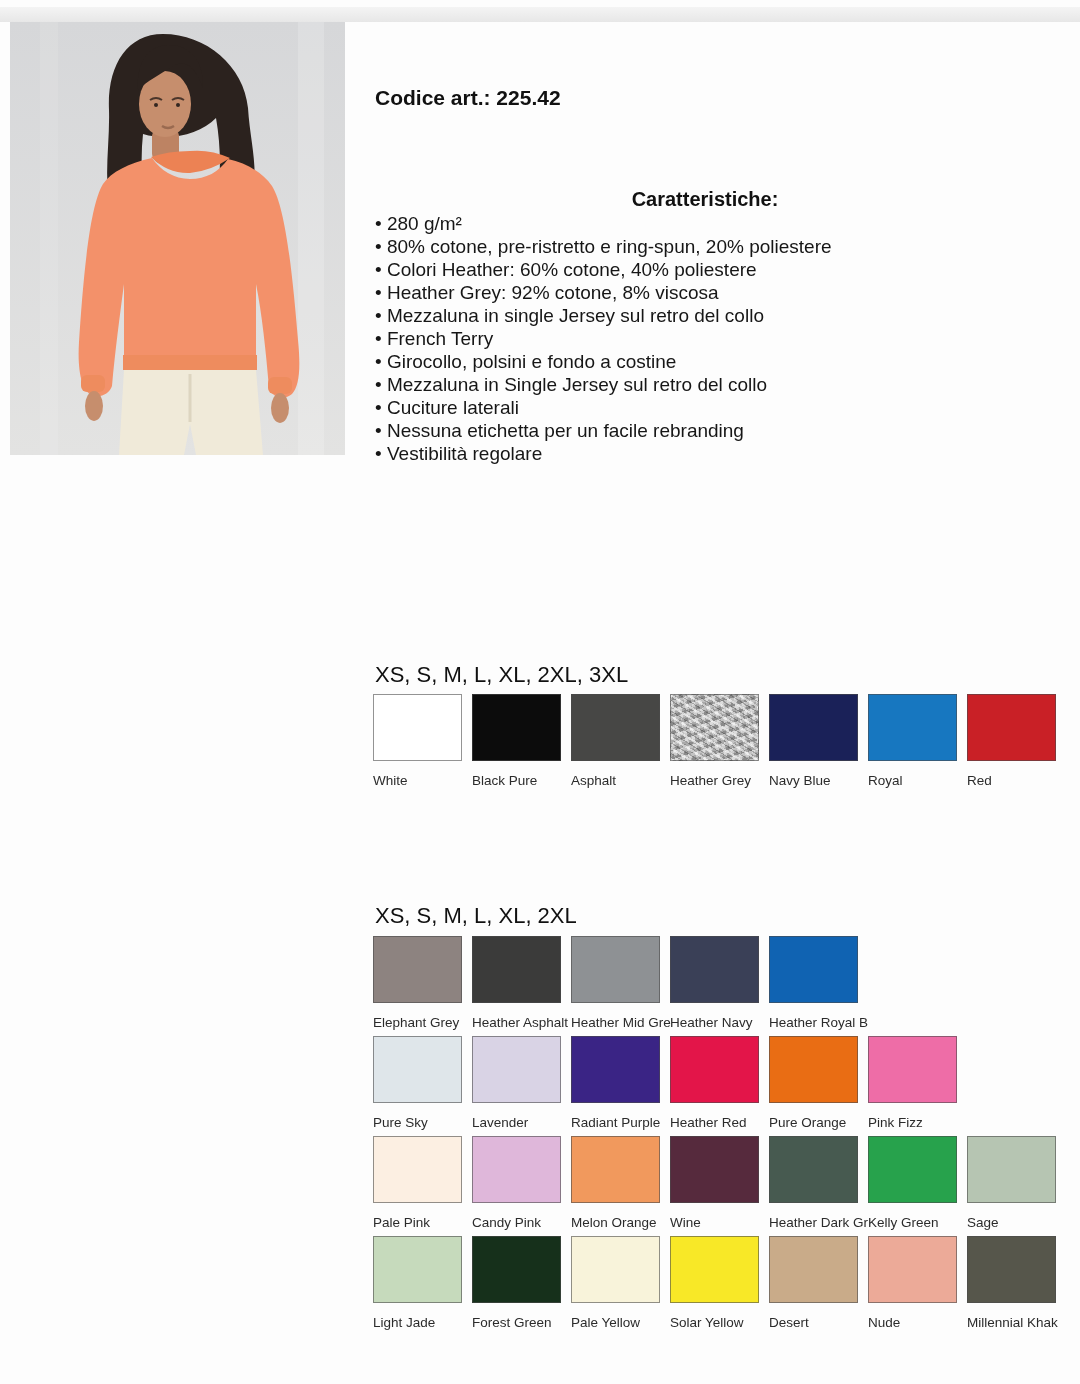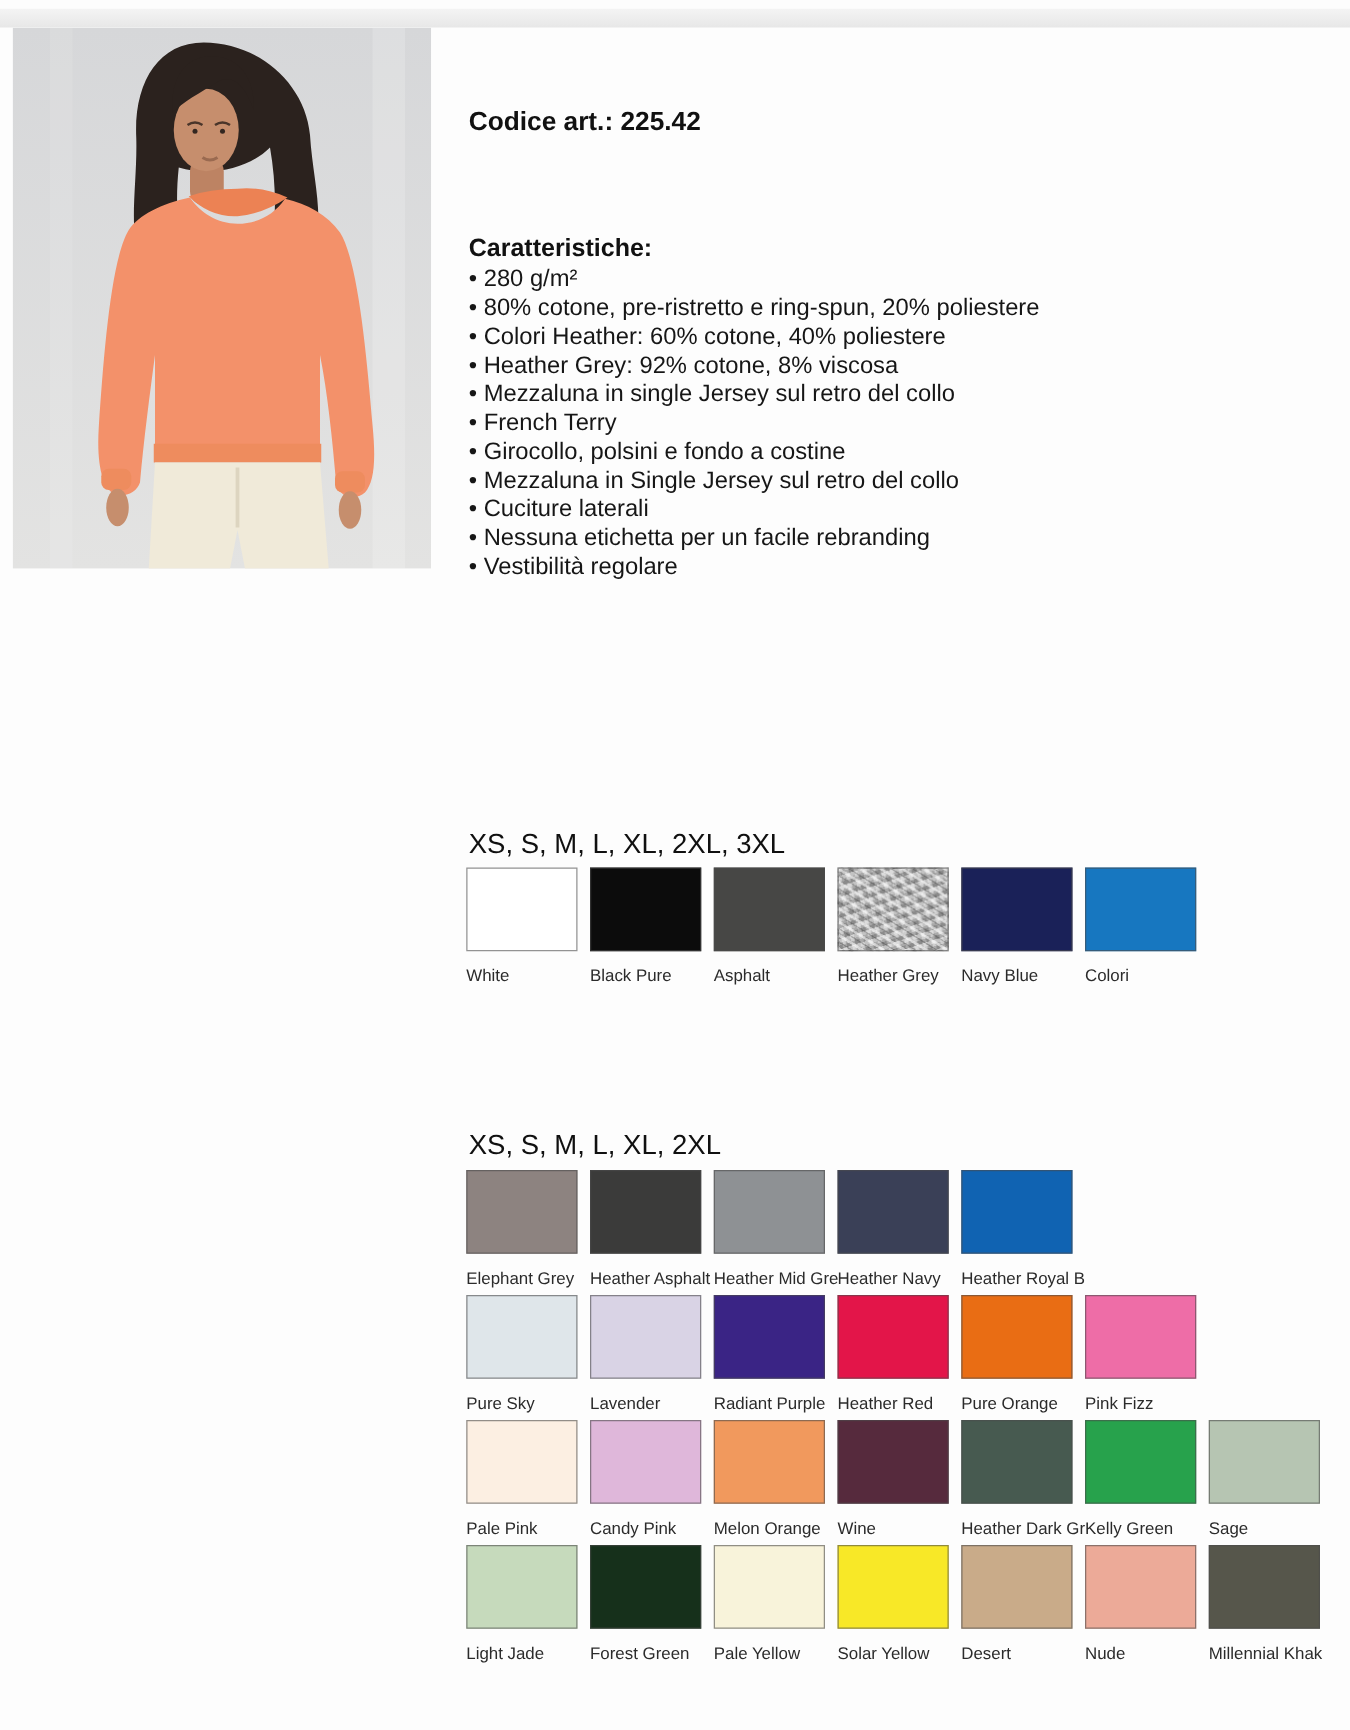--- a/index.html
+++ b/index.html
@@ -23,21 +23,21 @@
   .photo-frame svg{display:block;}
   
   .code-line{
     position:absolute;left:375px;top:86px;
     font-size:21px;font-weight:700;color:#111;
   }
   .characteristics{
     position:absolute;left:375px;top:188px;width:660px;
   }
   .characteristics h2{
-    margin:0 0 1px 0;font-size:20px;font-weight:700;color:#111;
+    margin:0 0 1px 0;font-size:20px;font-weight:700;color:#111;text-align:center;
   }
   .characteristics ul{
     margin:0;padding:0;list-style:none;
   }
   .characteristics li{
     font-size:19px;line-height:23px;color:#161616;
   }
   .characteristics li::before{content:"• ";}
   
   .sizes-label{
@@ -151,21 +151,25 @@
       <div class="swatch-cell">
         <div class="swatch heather" style="background-color: rgb(167, 167, 167);"></div>
         <div class="swatch-label">Heather Grey</div>
       </div>
       <div class="swatch-cell">
         <div class="swatch" style="background-color: rgb(26, 33, 88);"></div>
         <div class="swatch-label">Navy Blue</div>
       </div>
       <div class="swatch-cell">
         <div class="swatch" style="background-color: rgb(23, 119, 192);"></div>
-        <div class="swatch-label">Colori</div>
+        <div class="swatch-label">Royal</div>
+      </div>
+      <div class="swatch-cell">
+        <div class="swatch" style="background-color: rgb(201, 32, 38);"></div>
+        <div class="swatch-label">Red</div>
       </div>
     </div>
   </div>
 
 <h3 class="sizes-label" id="sizes-label-2">XS, S, M, L, XL, 2XL</h3>
 <div class="swatch-grid" id="swatch-grid-2">
     <div class="swatch-row">
       <div class="swatch-cell">
         <div class="swatch" style="background-color: rgb(141, 131, 128);"></div>
         <div class="swatch-label">Elephant Grey</div>

